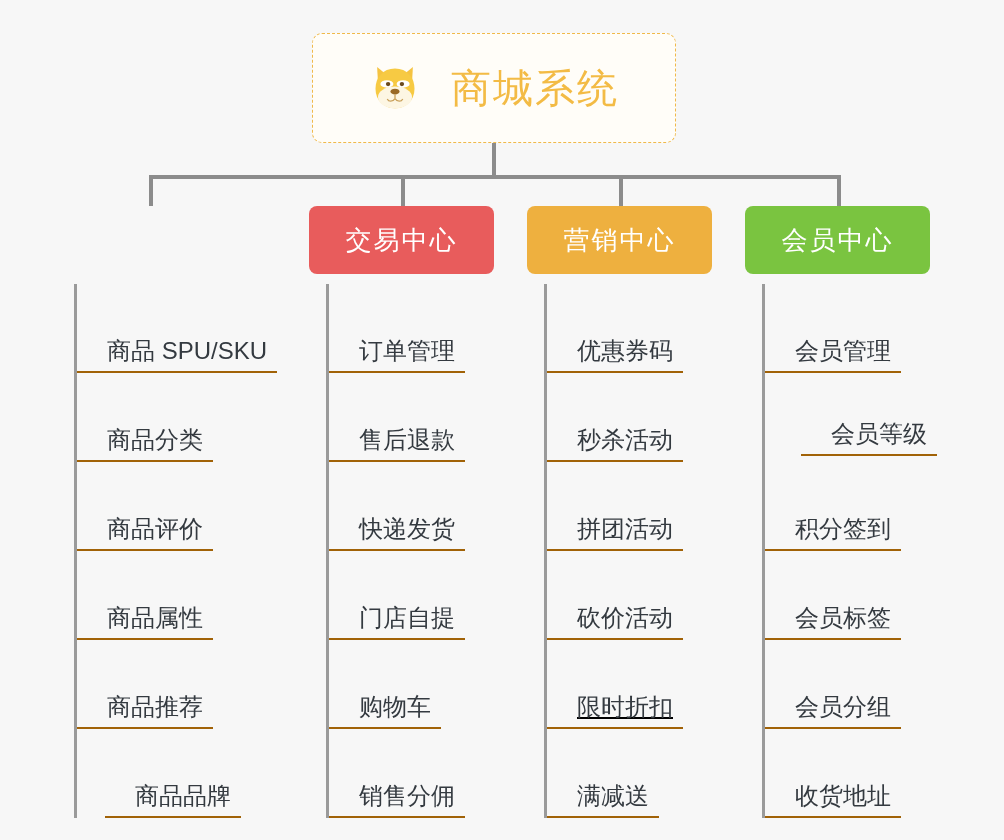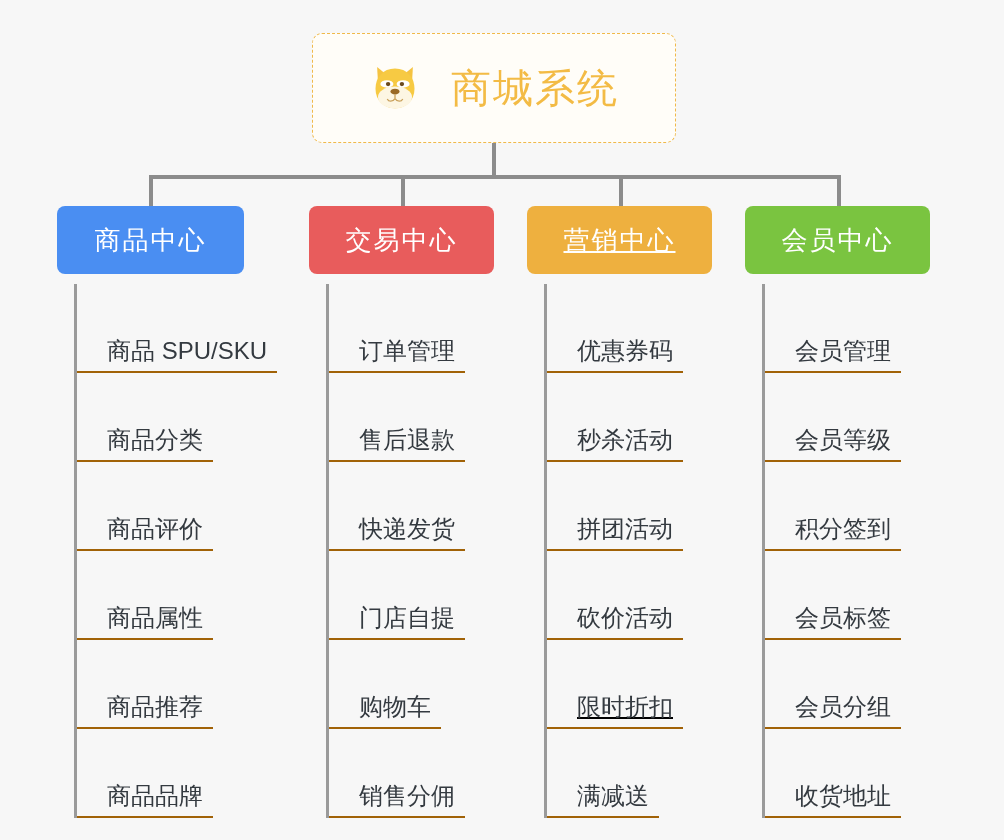--- a/index.html
+++ b/index.html
@@ -129,41 +129,38 @@
 
   <div class="conn conn-v" style="left: 492px; top: 143px; height: 35px; background: rgb(140, 140, 140);"></div>
 
   <div class="conn conn-h" style="left: 149px; top: 175px; width: 690px; background: rgb(140, 140, 140);"></div>
 
   <div class="conn conn-v" style="left: 149px; top: 175px; height: 31px; background: rgb(140, 140, 140);"></div>
   <div class="conn conn-v" style="left: 401px; top: 175px; height: 31px; background: rgb(140, 140, 140);"></div>
   <div class="conn conn-v" style="left: 619px; top: 175px; height: 31px; background: rgb(140, 140, 140);"></div>
   <div class="conn conn-v" style="left: 837px; top: 175px; height: 31px; background: rgb(140, 140, 140);"></div>
 
-  <div class="cat-head" style="left: 57px; top: 206px; width: 187px; background: rgb(74, 142, 242);">
-    <span>商品中心</span>
-  </div>
   <div class="leaf-col" style="left:74px;">
     <div class="spine" style="height:534px;"></div>
     <div class="leaf-item" style="top:0px;">
       <span class="leaf-label">商品 SPU/SKU</span>
     </div>
     <div class="leaf-item" style="top:89px;">
       <span class="leaf-label">商品分类</span>
     </div>
     <div class="leaf-item" style="top:178px;">
       <span class="leaf-label">商品评价</span>
     </div>
     <div class="leaf-item" style="top:267px;">
       <span class="leaf-label">商品属性</span>
     </div>
     <div class="leaf-item" style="top:356px;">
       <span class="leaf-label">商品推荐</span>
     </div>
-    <div class="leaf-item" style="top:445px;">
+    <div class="leaf-item" style="top:445px;margin-left:28px;">
       <span class="leaf-label">商品品牌</span>
     </div>
   </div>
 
   <div class="cat-head" style="left: 309px; top: 206px; width: 185px; background: rgb(232, 92, 92);">
     <span>交易中心</span>
   </div>
   <div class="leaf-col" style="left:326px;">
     <div class="spine" style="height:534px;"></div>
     <div class="leaf-item" style="top:0px;">
@@ -179,21 +176,21 @@
       <span class="leaf-label">门店自提</span>
     </div>
     <div class="leaf-item" style="top:356px;text-align:right;">
       <span class="leaf-label">购物车</span>
     </div>
     <div class="leaf-item" style="top:445px;">
       <span class="leaf-label">销售分佣</span>
     </div>
   </div>
 
-  <div class="cat-head" style="left: 527px; top: 206px; width: 185px; background: rgb(238, 176, 63); text-decoration: underline;">
+  <div class="cat-head" style="left: 527px; top: 206px; width: 185px; background: rgb(238, 176, 63);">
     <span>营销中心</span>
   </div>
   <div class="leaf-col" style="left:544px;">
     <div class="spine" style="height:534px;"></div>
     <div class="leaf-item" style="top:0px;">
       <span class="leaf-label">优惠券码</span>
     </div>
     <div class="leaf-item" style="top:89px;">
       <span class="leaf-label">秒杀活动</span>
     </div>
@@ -212,21 +209,21 @@
   </div>
 
   <div class="cat-head" style="left: 745px; top: 206px; width: 185px; background: rgb(122, 196, 64);">
     <span>会员中心</span>
   </div>
   <div class="leaf-col" style="left:762px;">
     <div class="spine" style="height:534px;"></div>
     <div class="leaf-item" style="top:0px;">
       <span class="leaf-label">会员管理</span>
     </div>
-    <div class="leaf-item" style="top:89px;">
+    <div class="leaf-item" style="top:83px;padding-left:36px;">
       <span class="leaf-label">会员等级</span>
     </div>
     <div class="leaf-item" style="top:178px;">
       <span class="leaf-label">积分签到</span>
     </div>
     <div class="leaf-item" style="top:267px;">
       <span class="leaf-label">会员标签</span>
     </div>
     <div class="leaf-item" style="top:356px;">
       <span class="leaf-label">会员分组</span>

